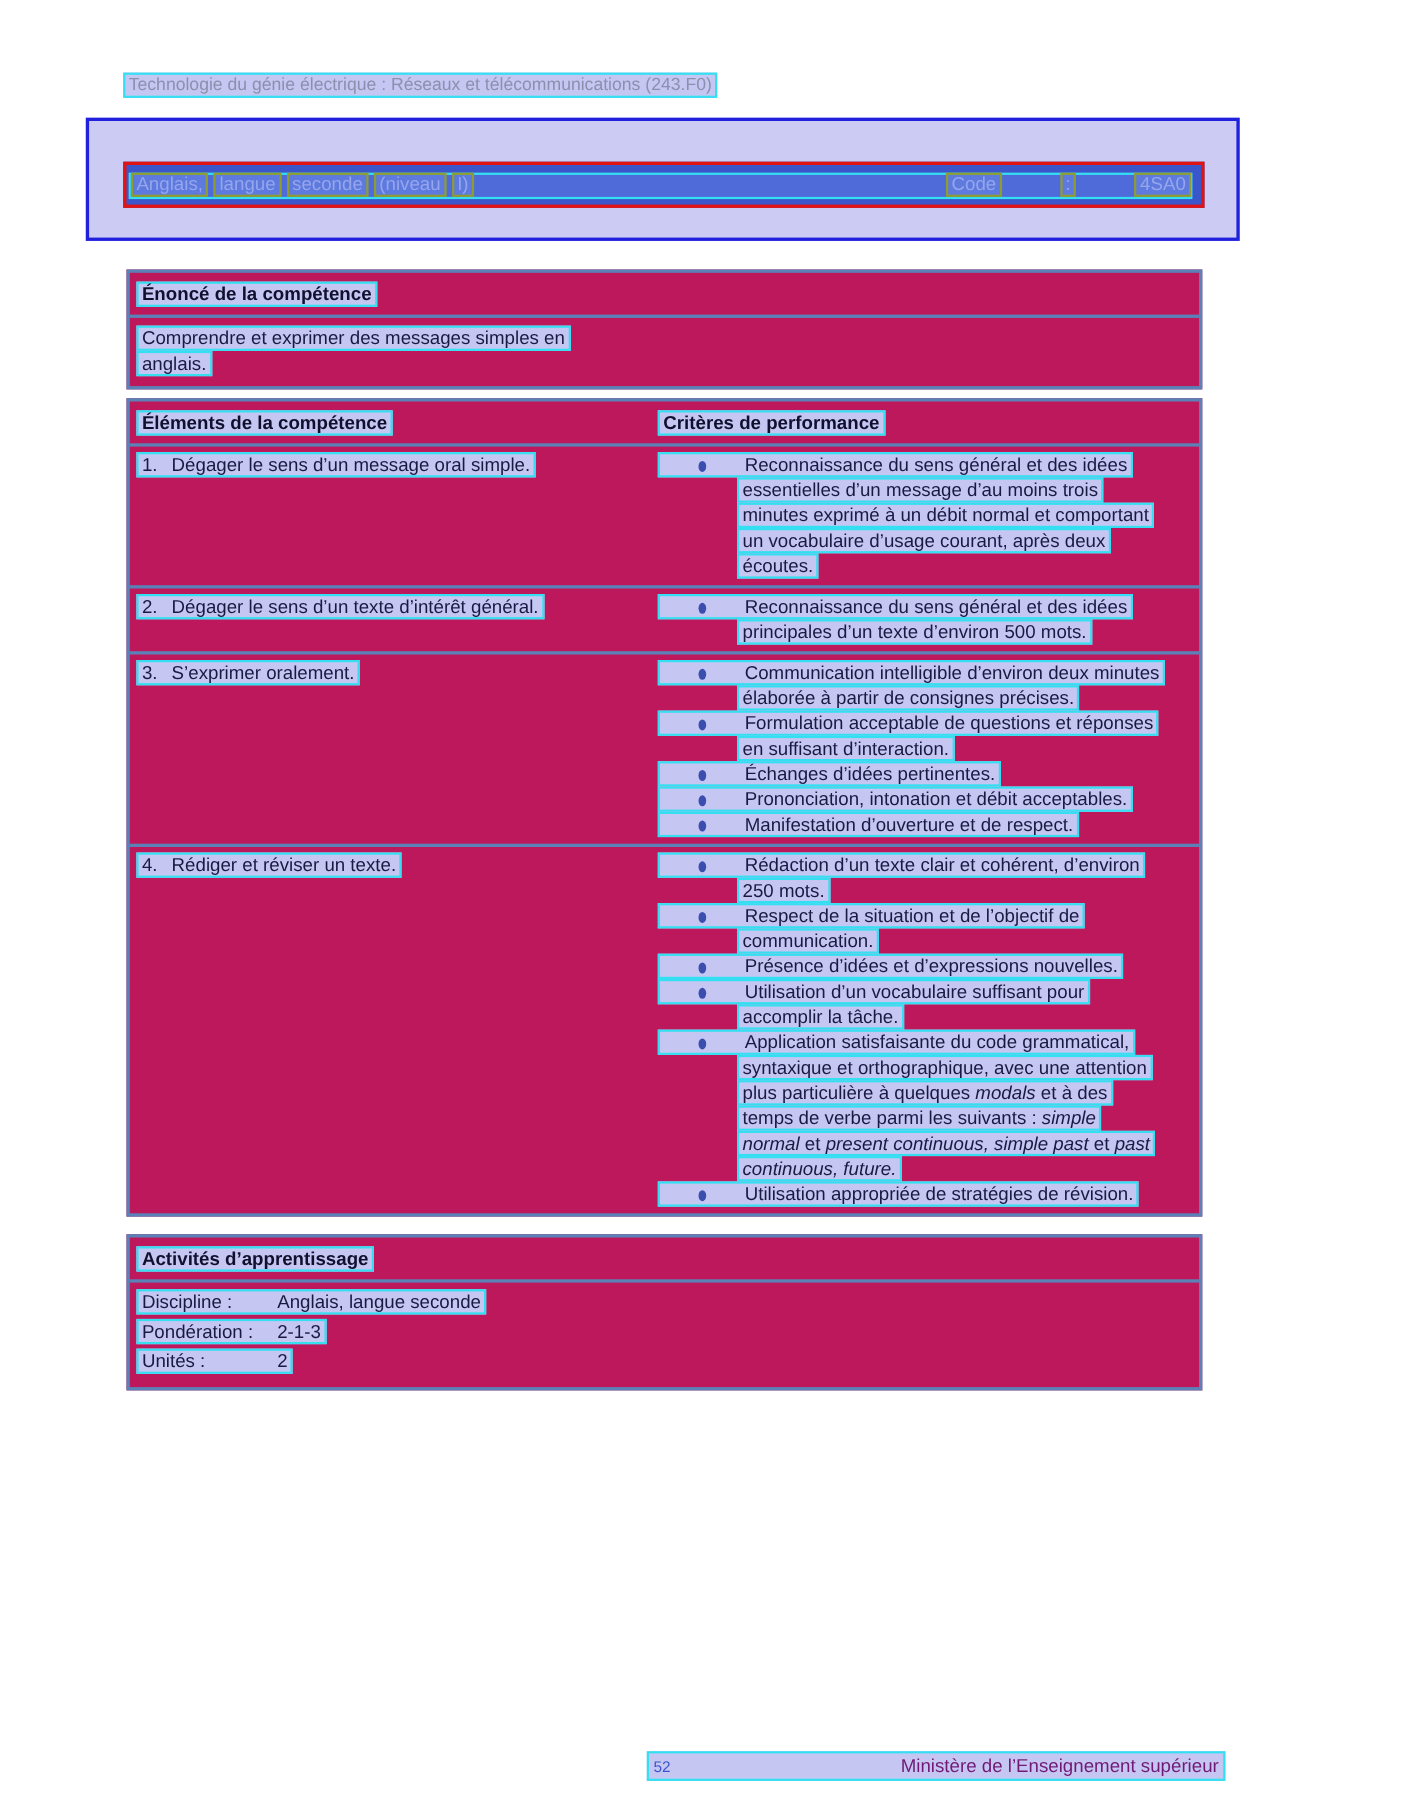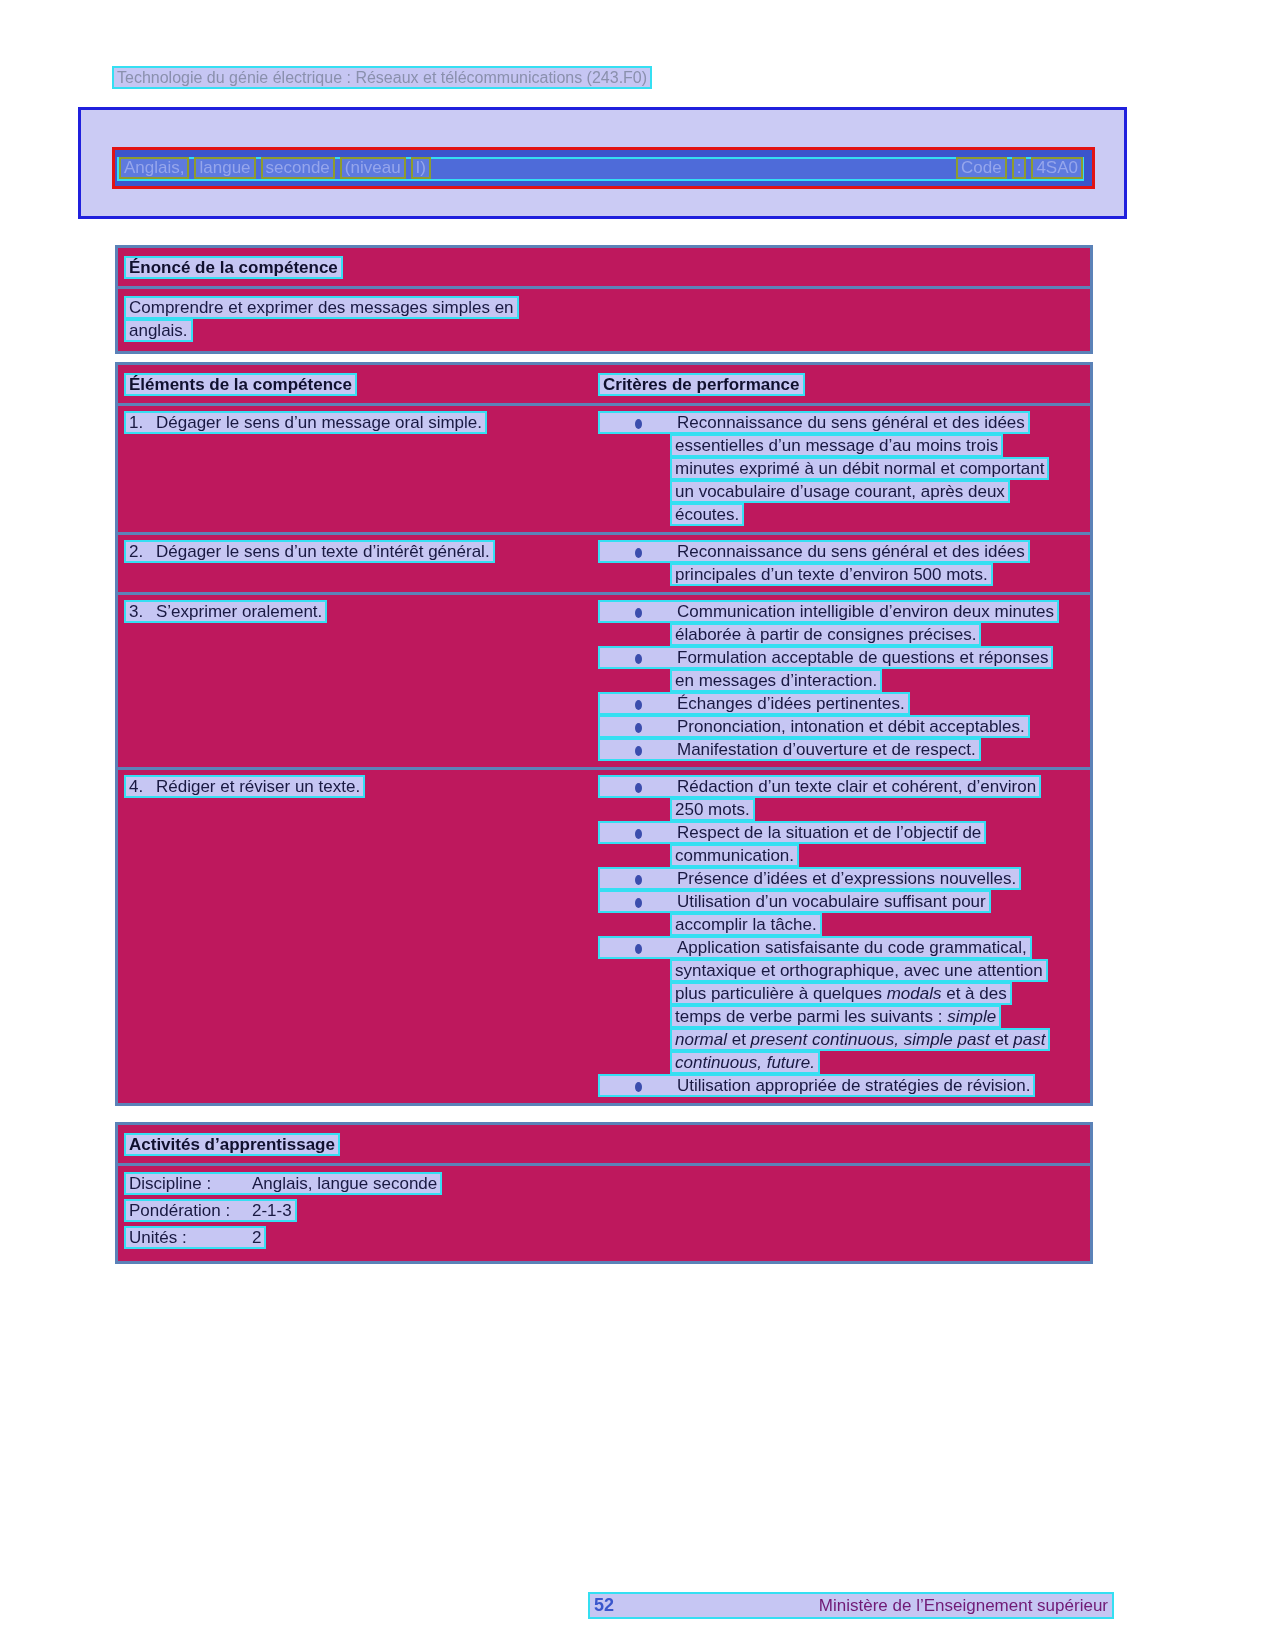--- a/index.html
+++ b/index.html
@@ -20,21 +20,21 @@
   .banner-outer{position:absolute;left:78px;top:107px;width:1049px;height:112px;
                 background:#cbcbf4;border:3px solid #2020dd;box-sizing:border-box;}
   .banner-bar{position:absolute;left:31px;top:37px;width:983px;height:42px;
               background:#3b55cb;border:3px solid #e21313;box-sizing:border-box;
               display:flex;align-items:center;padding:0 4px;}
   .bar-line-box{position:absolute;left:2px;right:8px;top:7px;height:20px;
                 border:2px solid #35dff2;background:rgba(130,165,255,0.28);}
   .bword{position:relative;display:inline-block;border:2px solid #8f9c2e;padding:0 3px;
          color:#96a6ec;font-size:17px;line-height:18px;background:rgba(190,205,255,0.15);
          margin-right:5px;white-space:nowrap;}
-  .code-group{margin-left:auto;position:relative;display:flex;}
+  .code-group{margin-left:auto;position:relative;display:flex;gap:48px;}
 
   .obj-row{position:absolute;left:120px;top:198px;width:592px;height:25px;
            border:2px solid #35dff2;background:#a8a8f1;}
   .obj-row span{position:absolute;top:-1px;font-size:20px;font-weight:bold;font-style:italic;
                 color:#2d3bc4;white-space:nowrap;}
   .obj-label{left:5px;}
   .std-label{left:488px;}
 
   
   .tbl{position:absolute;left:115px;width:978px;background:#be185d;
@@ -62,21 +62,21 @@
   .it{font-style:italic;}
 
   .act-body{padding:6px 0 8px 6px;}
   .act-line{height:27px;}
   .act-label{display:inline-block;width:123px;}
 
   
   .footer-box{position:absolute;left:588px;top:1592px;width:514px;height:23px;
               background:#c6c6f3;border:2px solid #35dff2;display:flex;
               justify-content:space-between;align-items:center;padding:0 4px;box-sizing:content-box;}
-  .footer-box .pgnum{color:#3a56cc;font-size:18px;font-weight:bold;}
+  .footer-box .pgnum{color:#3a56cc;font-size:14px;font-weight:normal;}
   .footer-box .ministry{color:#701a75;font-size:17px;}
 </style>
 </head>
 <body>
 
 <div class="page">
 
   <div class="page-header">
     <span class="hl">Technologie du génie électrique : Réseaux et télécommunications (243.F0)</span>
   </div>
@@ -145,21 +145,21 @@
           </div>
         </div>
         <div class="crow" style="min-height: 172px;">
           <div class="cl">
             <div class="line"><span class="hl"><span class="num">3.</span><span>S’exprimer oralement.</span></span></div>
           </div>
           <div class="cr">
             <div class="line"><span class="hl"><span class="bullet-wrap"><span class="bullet"></span></span><span class="">Communication intelligible d’environ deux minutes</span></span></div>
             <div class="line cont"><span class="hl">élaborée à partir de consignes précises.</span></div>
             <div class="line"><span class="hl"><span class="bullet-wrap"><span class="bullet"></span></span><span class="">Formulation acceptable de questions et réponses</span></span></div>
-            <div class="line cont"><span class="hl">en messages d’interaction.</span></div>
+            <div class="line cont"><span class="hl">en suffisant d’interaction.</span></div>
             <div class="line"><span class="hl"><span class="bullet-wrap"><span class="bullet"></span></span><span class="">Échanges d’idées pertinentes.</span></span></div>
             <div class="line"><span class="hl"><span class="bullet-wrap"><span class="bullet"></span></span><span class="">Prononciation, intonation et débit acceptables.</span></span></div>
             <div class="line"><span class="hl"><span class="bullet-wrap"><span class="bullet"></span></span><span class="">Manifestation d’ouverture et de respect.</span></span></div>
           </div>
         </div>
         <div class="crow" style="min-height: 333px;">
           <div class="cl">
             <div class="line"><span class="hl"><span class="num">4.</span><span>Rédiger et réviser un texte.</span></span></div>
           </div>
           <div class="cr">

